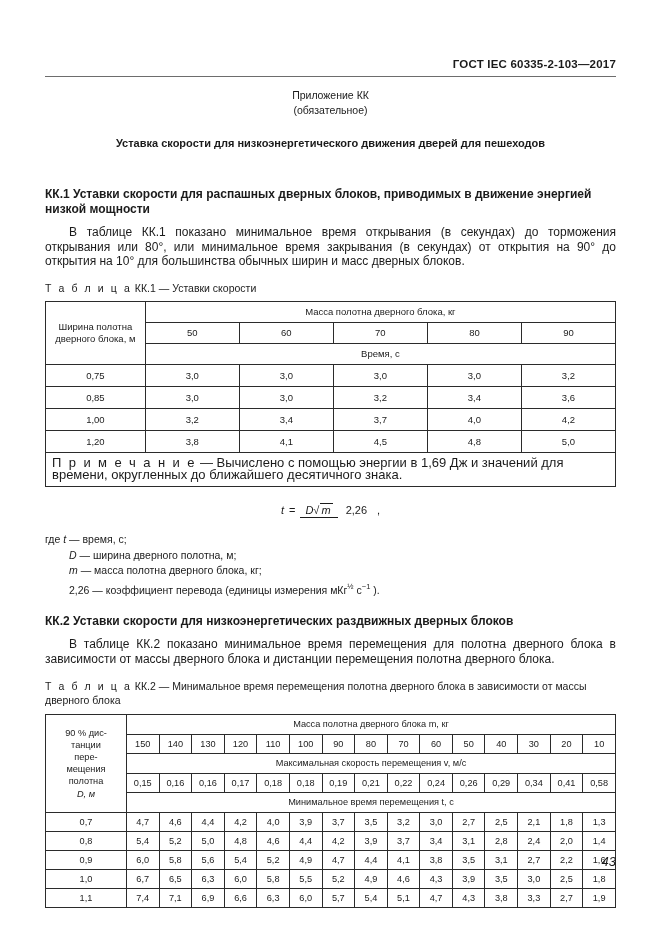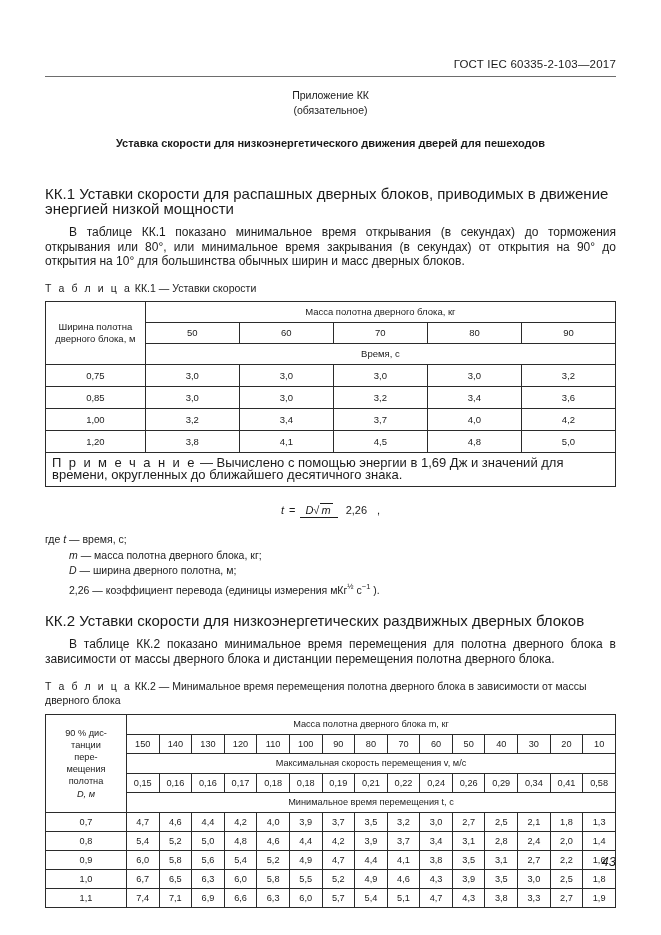--- a/index.html
+++ b/index.html
@@ -22,21 +22,21 @@
     height: 935px;
     overflow: hidden;
   }
 
   
   .doc-header {
     position: absolute;
     top: 58px;
     right: 45px;
     font-size: 11.5px;
-    font-weight: normal;
+    font-weight: bold;
     letter-spacing: .2px;
     white-space: nowrap;
   }
   .header-rule {
     position: absolute;
     top: 76px;
     left: 45px;
     right: 45px;
     border-top: 1px solid #6d6d6d;
     height: 0;
@@ -63,22 +63,22 @@
   }
   .annex-title {
     text-align: center;
     font-size: 11px;
     font-weight: bold;
     line-height: 15px;
     margin-bottom: 36px;
   }
 
   .clause-head {
-    font-size: 15px;
-    font-weight: normal;
+    font-size: 12px;
+    font-weight: bold;
     line-height: 14.5px;
     margin-bottom: 9px;
   }
   .para {
     font-size: 12px;
     line-height: 14.6px;
     text-align: justify;
     text-indent: 24px;
     margin-bottom: 12px;
   }
@@ -274,22 +274,22 @@
       <span class="frm-eq">=</span>
       <span class="frac">
         <span class="num"><span class="it">D</span><span class="radic">√</span><span class="sqrt it">m</span></span>
         <span class="den">2,26</span>
       </span>
       <span class="frm-comma">,</span>
     </div>
 
     <div class="where-list">
       <div class="wl-row"><span>где</span> <span class="it">t</span><span> — время, с;</span></div>
+      <div class="wl-row indent"><span class="it">D</span><span> — ширина дверного полотна, м;</span></div>
       <div class="wl-row indent"><span class="it">m</span><span> — масса полотна дверного блока, кг;</span></div>
-      <div class="wl-row indent"><span class="it">D</span><span> — ширина дверного полотна, м;</span></div>
       <div class="wl-row indent"><span>2,26</span><span> — коэффициент перевода (единицы измерения мКг</span><sup class="frac-exp">½</sup><span> с</span><sup class="frac-exp">−1</sup><span> ).</span></div>
     </div>
 
     <div style="height:16px"></div>
 
     <div class="clause-head">КК.2 Уставки скорости для низкоэнергетических раздвижных дверных блоков</div>
     <div class="para">В таблице КК.2 показано минимальное время перемещения для полотна дверного блока в зависимости от массы дверного блока и дистанции перемещения полотна дверного блока.</div>
 
     <div class="table-caption">
       <span class="sp-word">Т а б л и ц а</span>

